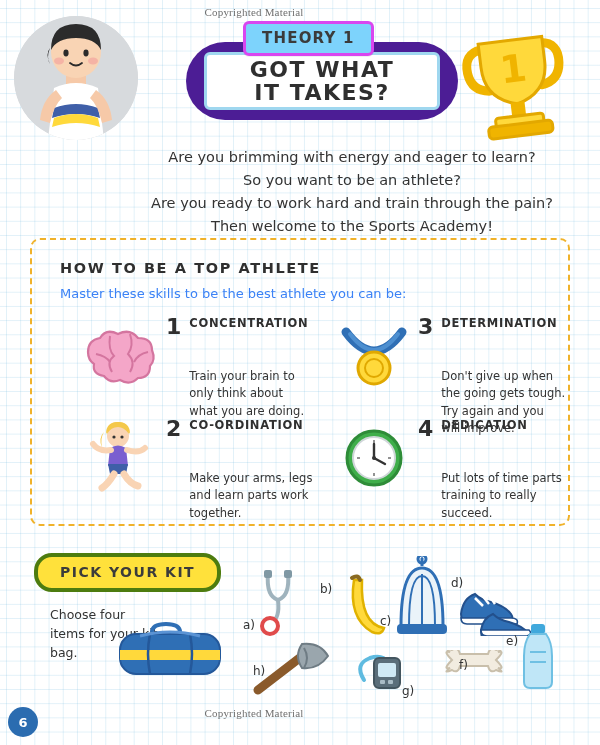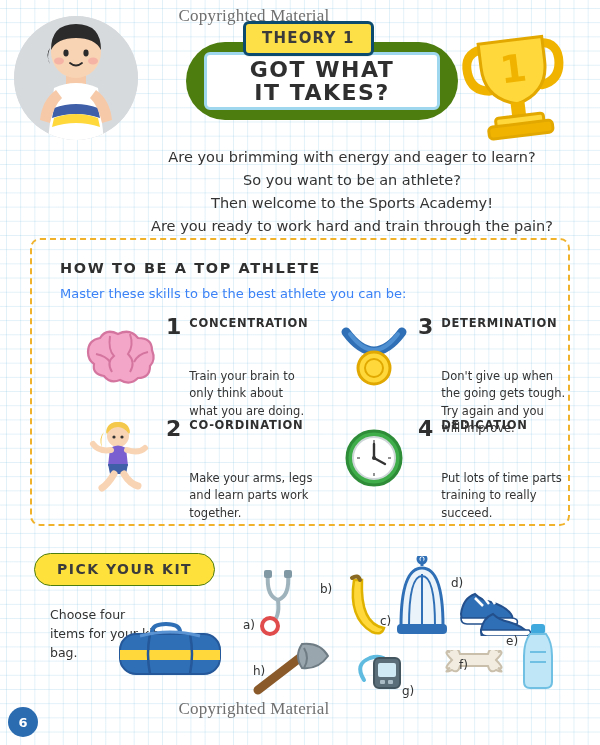--- a/index.html
+++ b/index.html
@@ -22,58 +22,58 @@
       linear-gradient(to bottom, rgba(120,190,225,0.22) 1px, transparent 1px);
     background-size: 14.2px 14.2px;
     background-position: 6px 8px;
   }
 
   .copyright-top, .copyright-bottom {
     position: absolute;
     left: 0; width: 508px;
     text-align: center;
     font-family: "Liberation Serif", serif;
-    font-size: 17px;
+    font-size: 11px;
     color: #6f6f6f;
     letter-spacing: .2px;
   }
   .copyright-top { top: 6px; }
   .copyright-bottom { bottom: 26px; }
   .copyright-top::before, .copyright-bottom::before {
     content: ""; position: absolute; left: 0; right: 0; top: 50%;
     height: 14px; margin-top: -7px; background: rgba(255,255,255,0.85); z-index: -1;
   }
 
   
   .athlete-avatar {
     position: absolute; left: 14px; top: 16px;
     width: 124px; height: 124px; border-radius: 50%;
     background: #d7dadd;
     overflow: hidden;
   }
 
   .theory-badge {
     position: absolute; left: 243px; top: 21px;
-    background: #fde047;
-    border: 3px solid #0c4a6e;
+    background: #7dd3fc;
+    border: 3px solid #d946ef;
     border-radius: 6px;
     padding: 5px 16px 6px;
     font-family: "DejaVu Sans", sans-serif;
     font-weight: bold;
     font-size: 15px;
     letter-spacing: 1.2px;
     color: #3b3b3b;
     z-index: 5;
     box-shadow: 0 1px 0 rgba(0,0,0,.06);
   }
 
   .title-banner {
     position: absolute; left: 186px; top: 42px;
     width: 272px; height: 78px;
-    background: #4d7c0f;
+    background: #4c1d95;
     border-radius: 40px;
     display: flex; align-items: center; justify-content: center;
   }
   .title-inner {
     background: #ffffff;
     border: 3px solid #9fd7ef;
     border-radius: 6px;
     width: 236px; height: 58px;
     display: flex; flex-direction: column; align-items: center; justify-content: center;
     line-height: 1.05;
@@ -134,21 +134,21 @@
 
   .skill-1 { left: 48px; top: 76px; }
   .skill-2 { left: 48px; top: 178px; }
   .skill-3 { left: 300px; top: 76px; }
   .skill-4 { left: 300px; top: 178px; }
 
   
   .kit-badge {
     position: absolute; left: 34px; top: 553px;
     background: #ffe13b;
-    border: 1px solid #4d7c0f;
+    border: 4px solid #4d7c0f;
     border-radius: 18px;
     padding: 7px 22px 8px;
     font-family: "DejaVu Sans", sans-serif;
     font-weight: bold; font-size: 14px; letter-spacing: 1.5px;
     color: #3b3b3b;
   }
   .kit-text {
     position: absolute; left: 50px; top: 606px; width: 110px;
     font-size: 12.5px; line-height: 1.5; color: #333333;
   }
@@ -228,22 +228,22 @@
       <rect x="36" y="96" width="48" height="10" rx="3" fill="#ffd93b" stroke="#e3a800" stroke-width="3"></rect>
       <rect x="28" y="104" width="64" height="12" rx="4" fill="#f0b400" stroke="#e3a800" stroke-width="3"></rect>
       <text x="60" y="62" text-anchor="middle" font-family="DejaVu Sans, sans-serif" font-size="38" font-weight="bold" fill="#f0b400">1</text>
     </g>
   </svg>
 </div>
 
 <div class="intro">
   <div>Are you brimming with energy and eager to learn?</div>
   <div>So you want to be an athlete?</div>
+  <div>Are you ready to work hard and train through the pain?</div>
   <div>Then welcome to the Sports Academy!</div>
-  <div>Are you ready to work hard and train through the pain?</div>
 </div>
 
 <div class="panel">
   <div class="panel-title">HOW TO BE A TOP ATHLETE</div>
   <div class="panel-sub">Master these skills to be the best athlete you can be:</div>
 
   <div class="skill skill-1">
     <div class="art">
       <svg viewBox="0 0 84 78" width="84" height="78">
         <path d="M20 22 q-12 2 -12 14 q0 8 6 12 q-2 10 10 12 q6 8 16 4 q10 6 18 -2 q12 0 12 -12 q6 -6 2 -16 q0 -12 -14 -12 q-8 -10 -20 -4 q-12 -6 -18 4 Z" fill="#f4a6c8" stroke="#d4759f" stroke-width="2.2"></path>

